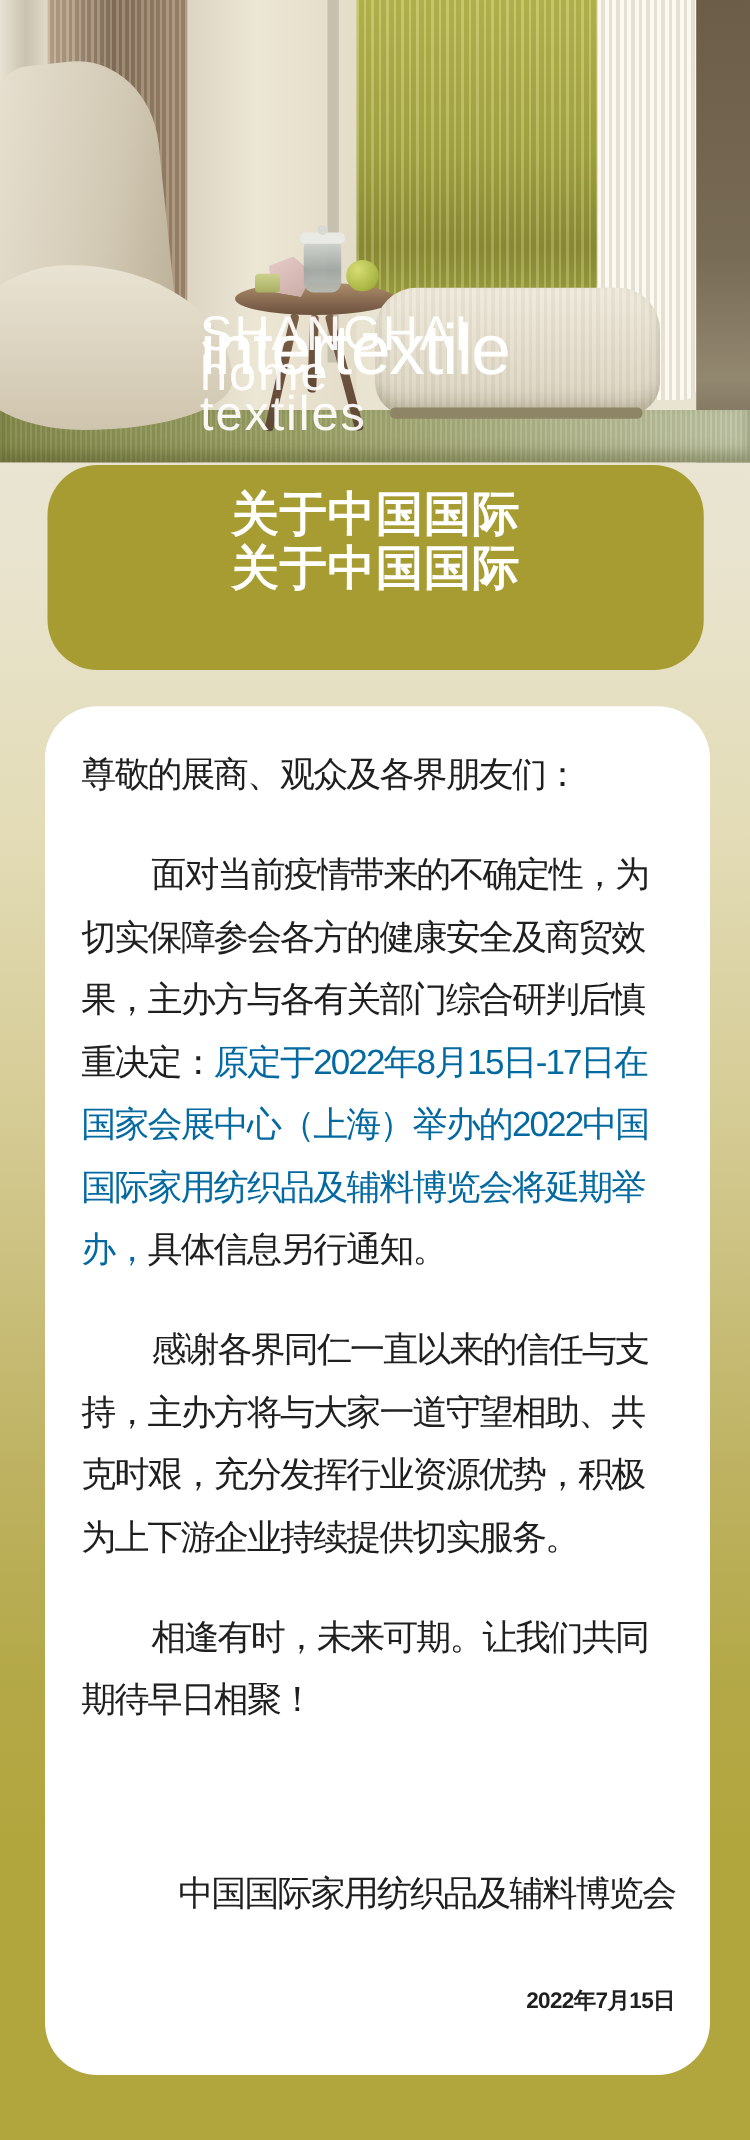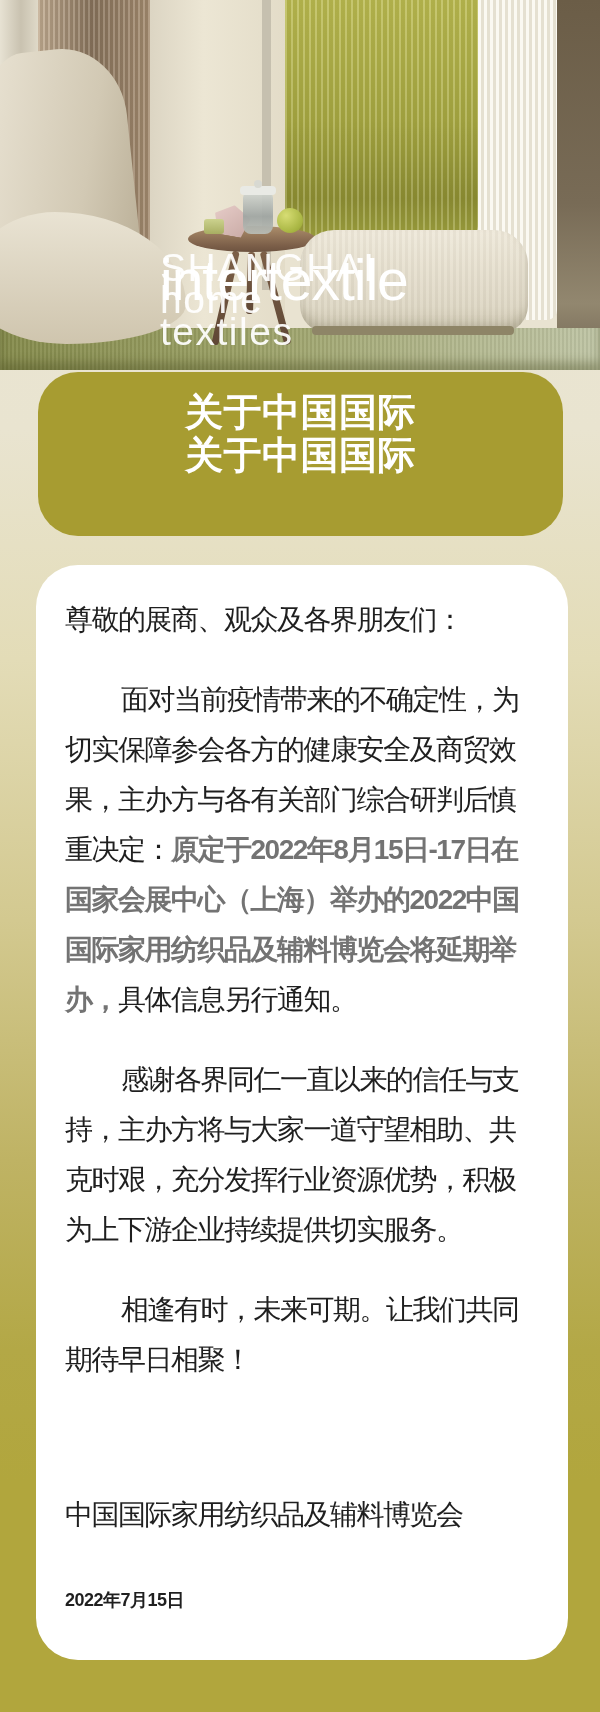--- a/index.html
+++ b/index.html
@@ -95,22 +95,22 @@
   .banner-line { display: block; font-size: 38px; font-weight: 700; line-height: 43px; letter-spacing: 0.5px; }
 
   
   .card { position: absolute; left: 36px; top: 565px; width: 532px;
     background: #ffffff; border-radius: 42px;
     padding: 30px 28px 35px 29px;
     color: #1f1f1f; }
   .card p { margin: 0 0 30px 0; font-size: 28px; line-height: 50px;
     font-weight: 300; letter-spacing: -1.5px; text-indent: 2em; }
   .card p.salutation { text-indent: 0; }
-  .card .b { font-weight: 700; color: #737373; }
-  .sig-block { margin-top: 105px; text-align: left; }
+  .card .b { font-weight: 400; color: #0369a1; }
+  .sig-block { margin-top: 105px; text-align: right; }
   .sig-line { font-size: 28px; line-height: 50px; font-weight: 300; letter-spacing: -1.5px; }
   .date-line { margin-top: 35px; font-size: 18px; line-height: 50px; font-weight: 700; letter-spacing: -0.5px; }
 </style>
 </head>
 <body>
 
 <div class="hero">
   <div class="strip-a"></div>
   <div class="curtain-brown"></div>
   <div class="wall-cream"></div>

